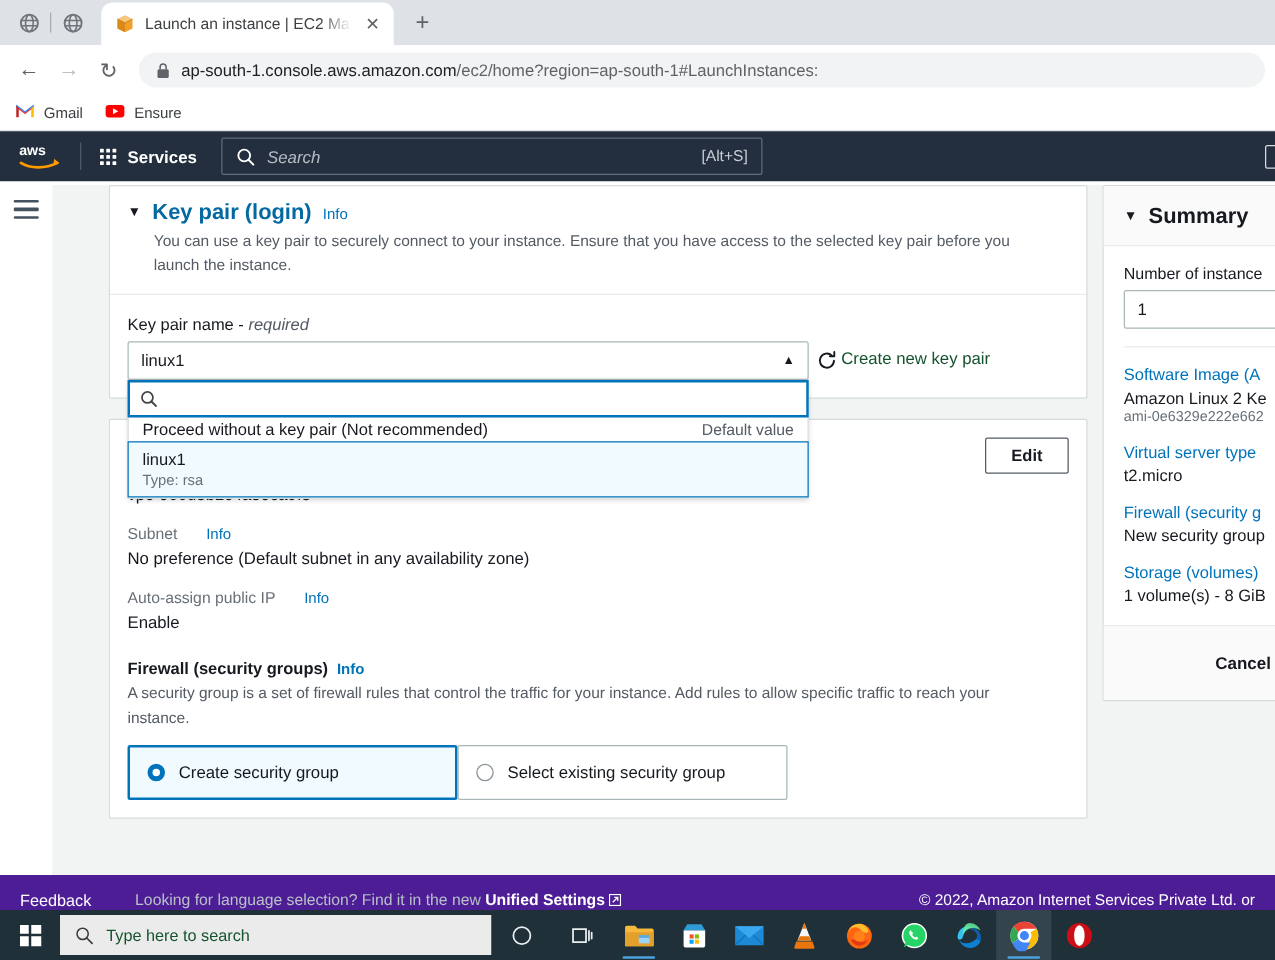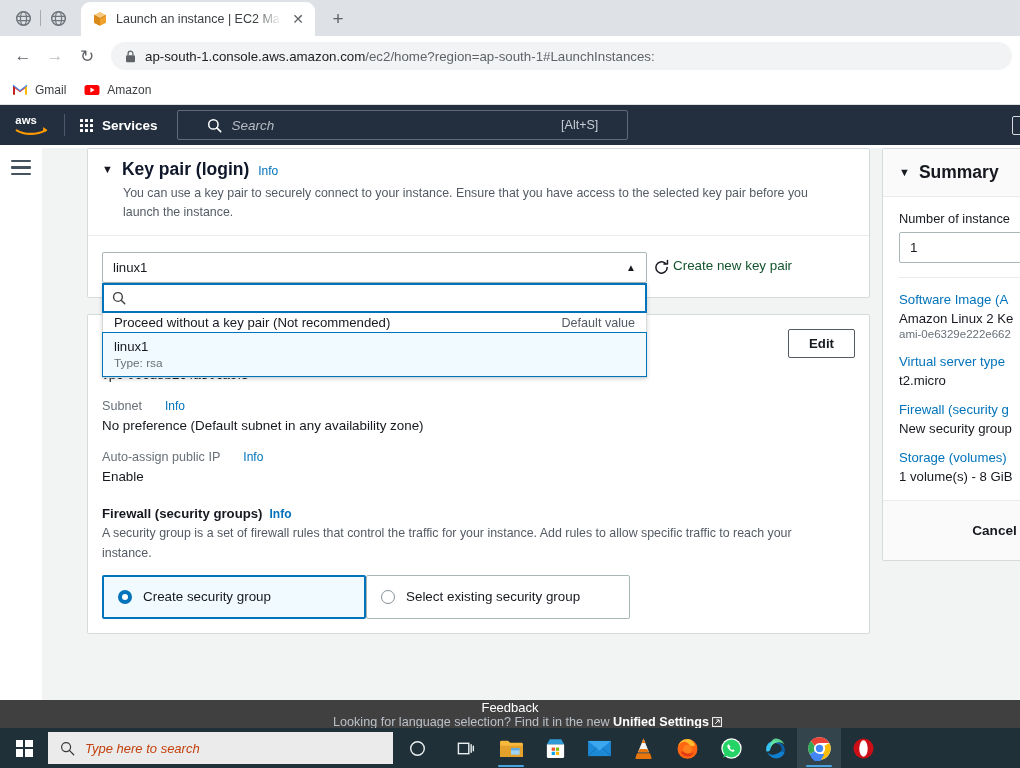--- a/index.html
+++ b/index.html
@@ -95,21 +95,21 @@
   .grid-ico {
     width: 13px; height: 13px;
     display: grid; grid-template-columns: repeat(3,1fr); grid-template-rows: repeat(3,1fr);
     gap: 2px;
   }
   .grid-ico i { background: #fff; border-radius: 0.5px; }
   .services-label { color: #fff; font-size: 13.5px; font-weight: bold; }
   .aws-search {
     margin-left: 10px; height: 30px; flex: 1; max-width: 540px;
     border: 1px solid #5f6b7a; border-radius: 2px;
-    display: flex; align-items: center; padding: 0 29px; gap: 10px;
+    display: flex; align-items: center; padding: 0 11px; gap: 10px;
     cursor: text;
   }
   .aws-search .ph { flex: 1; font-size: 13.5px; color: #b6bcc4; font-style: italic; }
   .aws-search .alt { font-size: 12.5px; color: #c6ccd4; }
   .hdr-right { flex: 1; display: flex; justify-content: flex-end; align-items: center; }
   .hdr-badge {
     width: 16px; height: 19px; border: 1.6px solid #d5dbe0; border-radius: 2px;
     margin-right: -8px;
   }
 
@@ -131,21 +131,21 @@
   }
   .col-main { position: absolute; left: 0; top: 0; width: 783px; }
 
   .card {
     background: #fff; border: 1px solid #d5dbdb; border-radius: 2px;
     margin-bottom: 16px;
   }
   .card-head { padding: 10px 14px 13px 14px; border-bottom: 1px solid #e9ebed; }
   .card-title-row { display: flex; align-items: baseline; gap: 9px; }
   .caret { color: #16191f; font-size: 11px; line-height: 1; position: relative; top: -2px; cursor: pointer; }
-  .card-title { font-size: 17.5px; font-weight: bold; color: #0f172a; }
+  .card-title { font-size: 17.5px; font-weight: bold; color: #0369a1; }
   .info-link { font-size: 12px; color: #0073bb; cursor: pointer; }
   .card-desc {
     font-size: 12.4px; color: #545b64; line-height: 1.55;
     margin: 4px 0 0 21px; max-width: 712px;
   }
   .card-body { padding: 16px 14px 14px 14px; position: relative; }
 
   .field-label { font-size: 13.2px; color: #16191f; margin-bottom: 6px; }
   .field-label em { font-style: italic; color: #545b64; }
 
@@ -239,21 +239,21 @@
     padding: 18px 16px; text-align: center;
   }
   .cancel-btn {
     font-size: 13.6px; font-weight: bold; color: #16191f; cursor: pointer;
     display: inline-block; padding: 4px 10px;
   }
 
   
   .aws-footer {
     position: absolute; left: 0; right: 0; bottom: 28px; height: 40px;
-    background: #404040; display: flex; align-items: center; padding: 0 16px; flex-direction: column;
+    background: #4c1d95; display: flex; align-items: center; padding: 0 16px;
   }
   .fb-btn { font-size: 13px; color: #fff; font-weight: normal; cursor: pointer; }
   .lang-txt { font-size: 12.6px; color: #b9c0c8; margin-left: 35px; }
   .lang-txt b { color: #fff; font-weight: bold; }
   .ext-ico { display: inline-block; width: 10px; height: 10px; margin-left: 3px; position: relative; top: 1px; }
   .copyright { margin-left: auto; font-size: 12.4px; color: #fff; white-space: nowrap; }
 
   
   .taskbar {
     position: absolute; left: 0; right: 0; bottom: 0; height: 40px;
@@ -261,21 +261,21 @@
   }
   .start {
     width: 48px; height: 40px; display: flex; align-items: center; justify-content: center; cursor: pointer;
   }
   .win-logo { width: 17px; height: 17px; display: grid; grid-template-columns: 1fr 1fr; grid-template-rows: 1fr 1fr; gap: 2px; }
   .win-logo i { background: #fff; }
   .tb-search {
     width: 345px; height: 32px; background: #ebebeb;
     display: flex; align-items: center; gap: 10px; padding: 0 12px; cursor: text;
   }
-  .tb-search .ph { font-size: 13px; color: #c2410c; font-style: italic; }
+  .tb-search .ph { font-size: 13px; color: #14532d; }
   .tb-ico-btn {
     width: 48px; height: 40px; display: flex; align-items: center; justify-content: center; cursor: pointer;
   }
   .tb-app {
     width: 44px; height: 40px; display: flex; align-items: center; justify-content: center;
     position: relative; cursor: pointer;
   }
   .tb-app.active { background: #33444d; }
   .tb-app.running::after {
     content: ''; position: absolute; bottom: 1px; left: 9px; right: 9px; height: 2.5px;
@@ -346,21 +346,21 @@
     </span>
     <span class="bm-label">Gmail</span>
   </div>
   <div class="bm">
     <span class="bm-ico">
       <svg viewBox="0 0 16 12" width="16" height="12">
         <rect x="0.5" y="1" width="15" height="10" rx="2.6" fill="#ff0000"></rect>
         <path d="M6.4 3.6v4.8L10.6 6z" fill="#fff"></path>
       </svg>
     </span>
-    <span class="bm-label">Amazon</span>
+    <span class="bm-label">Ensure</span>
   </div>
 </div>
 
 <div class="aws-header">
   <svg class="aws-logo" viewBox="0 0 60 38">
     <text x="2" y="18" font-family="Liberation Sans, sans-serif" font-size="17" font-weight="bold" fill="#ffffff">aws</text>
     <path d="M4 27c11 7 30 7 44 0" fill="none" stroke="#ff9900" stroke-width="3.2" stroke-linecap="round"></path>
     <path d="M44 22l6 5-7 3z" fill="#ff9900"></path>
   </svg>
   <div class="hdr-sep"></div>
@@ -408,20 +408,21 @@
       <div class="card">
         <div class="card-head">
           <div class="card-title-row">
             <span class="caret">▼</span>
             <span class="card-title">Key pair (login)</span>
             <span class="info-link">Info</span>
           </div>
           <div class="card-desc">You can use a key pair to securely connect to your instance. Ensure that you have access to the selected key pair before you launch the instance.</div>
         </div>
         <div class="card-body">
+          <div class="field-label"><span>Key pair name - </span><em>required</em></div>
           <div class="kp-row">
             <div class="select-wrap">
               <div class="select-box">
                 <span class="val">linux1</span>
                 <span class="up-caret">▲</span>
               </div>
 
               <div class="dropdown">
                 <div class="dd-search">
                   <svg class="dd-search-ico" viewBox="0 0 16 16">
@@ -535,20 +536,21 @@
 
   </div>
 </div>
 
 <div class="aws-footer">
   <span class="fb-btn">Feedback</span>
   <span class="lang-txt"><span>Looking for language selection? Find it in the new </span><b>Unified Settings</b><svg class="ext-ico" viewBox="0 0 10 10">
         <rect x="0.6" y="0.6" width="8.8" height="8.8" fill="none" stroke="#ffffff" stroke-width="1"></rect>
         <path d="M3.2 6.8 7 3M4.4 2.9H7.2v2.8" fill="none" stroke="#ffffff" stroke-width="1"></path>
       </svg></span>
+  <span class="copyright">© 2022, Amazon Internet Services Private Ltd. or</span>
 </div>
 
 <div class="taskbar">
   <div class="start">
     <span class="win-logo">
         <i></i>
         <i></i>
         <i></i>
         <i></i>
       </span>

